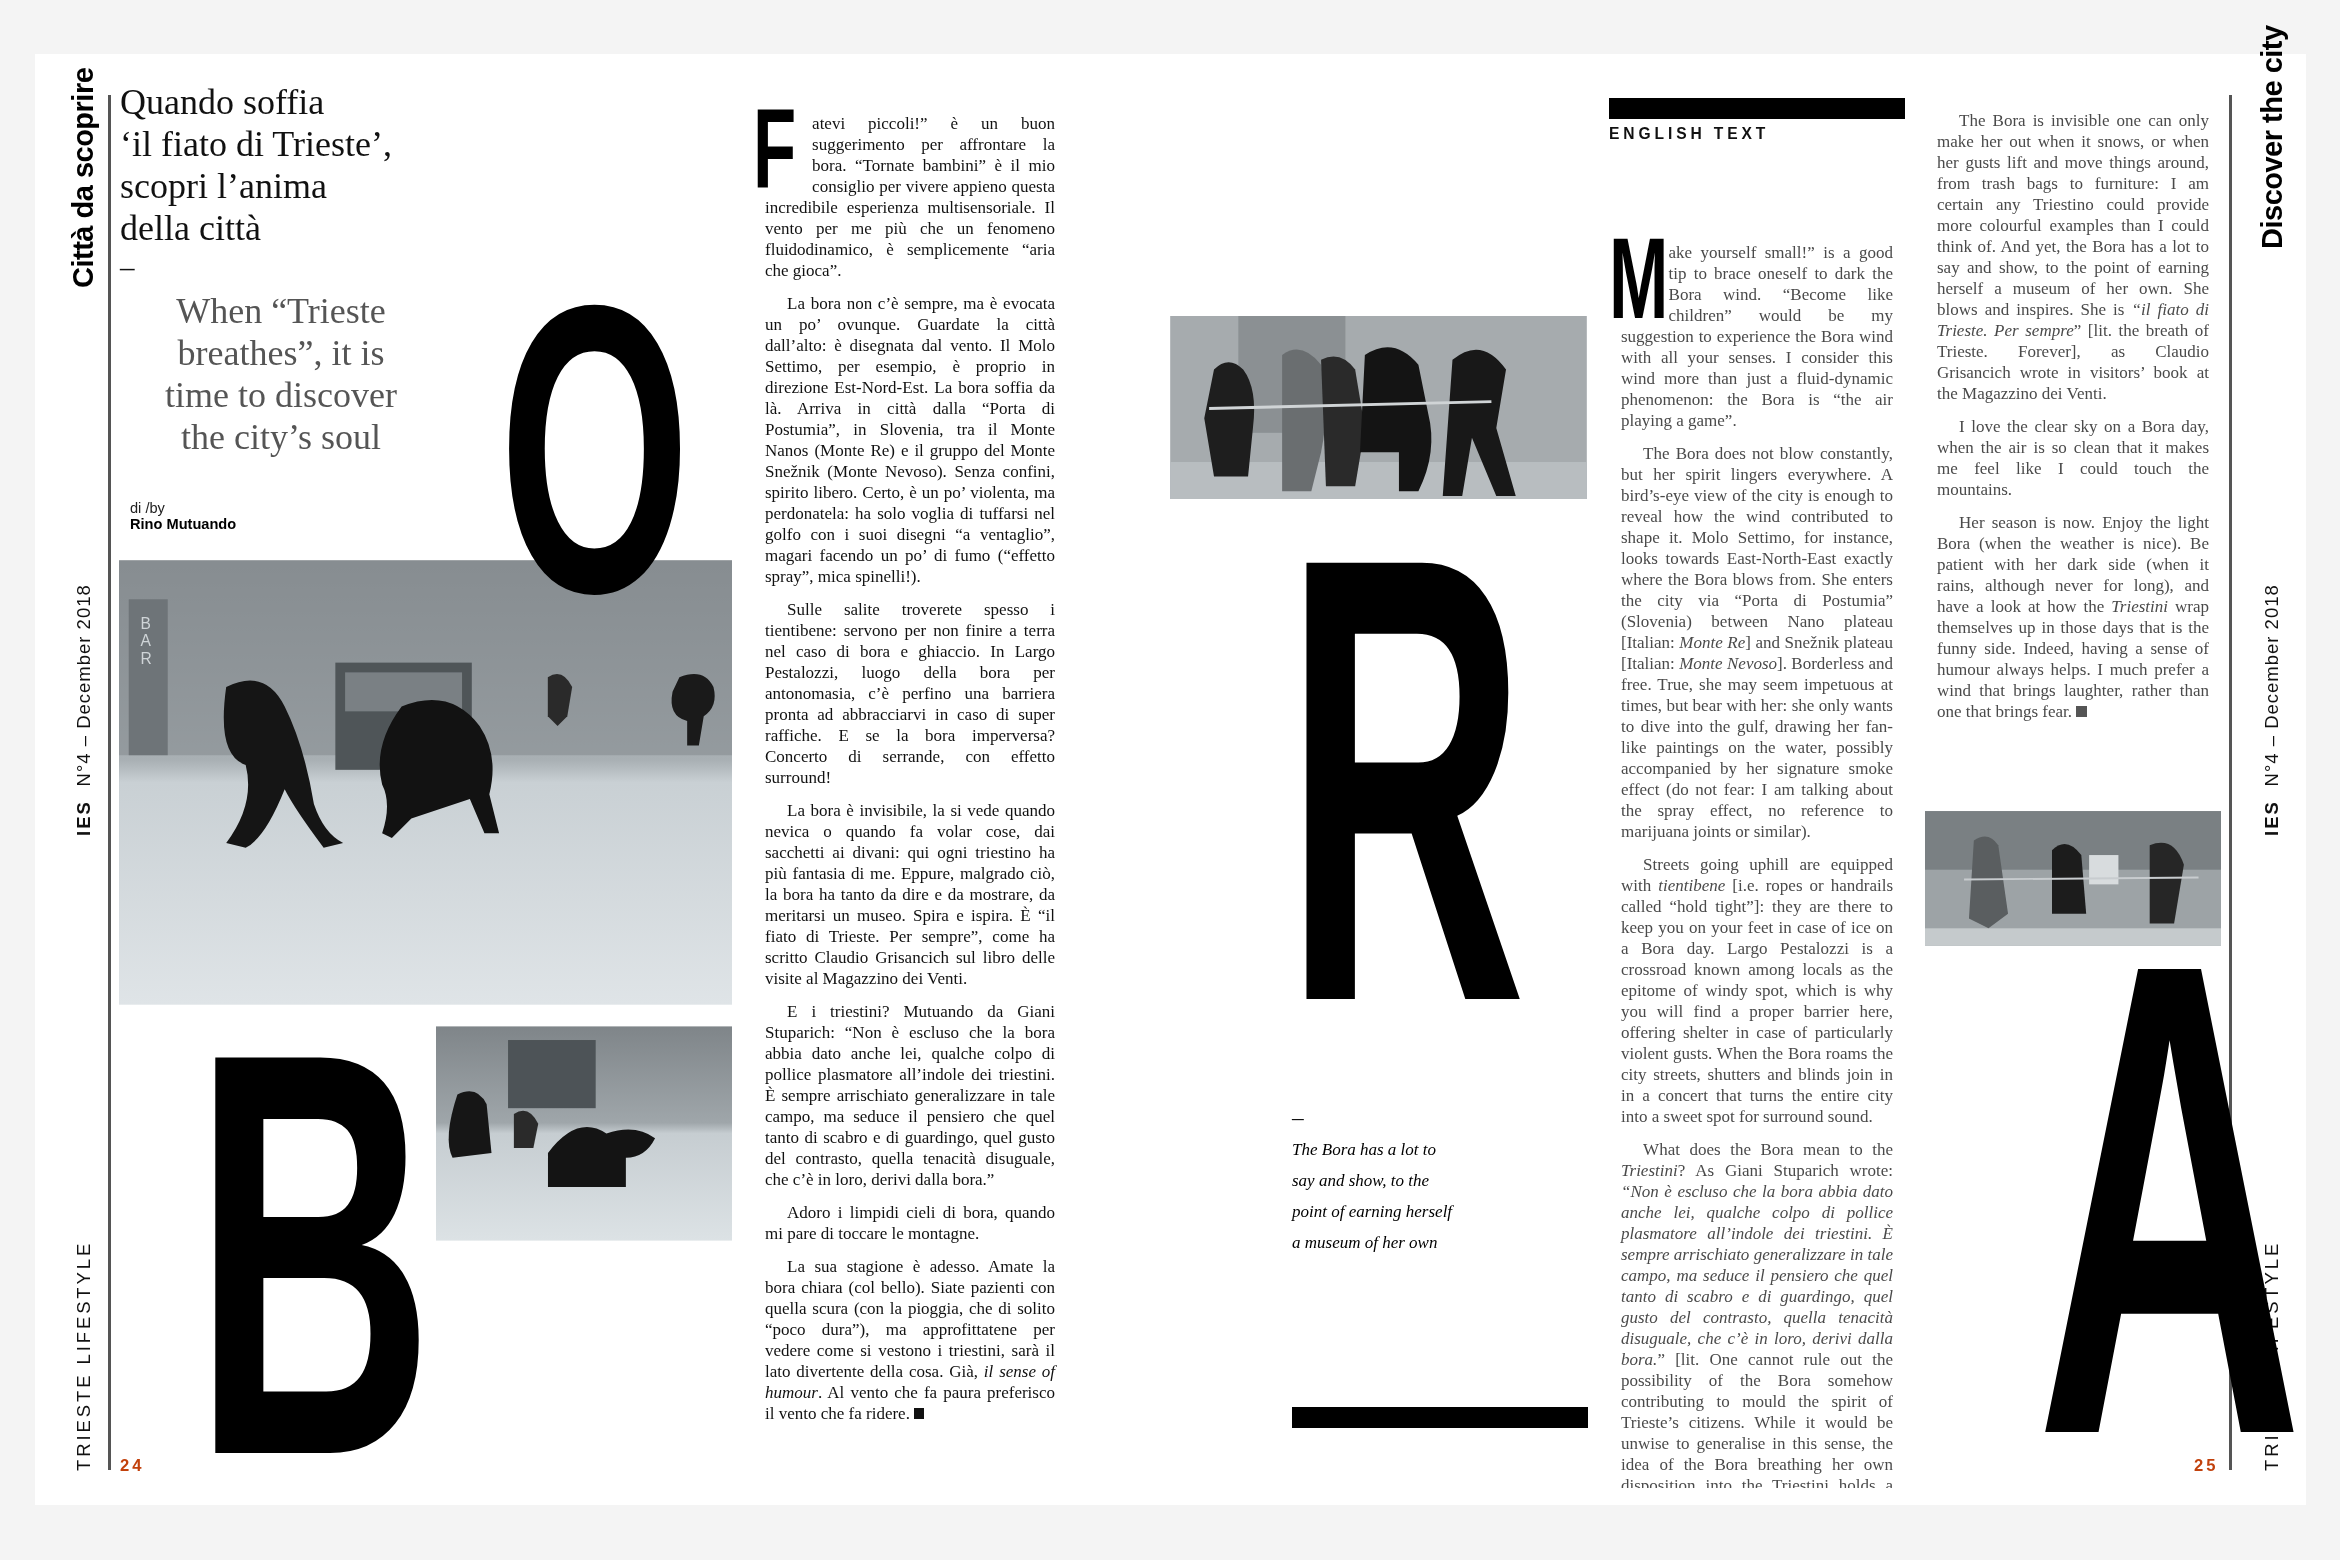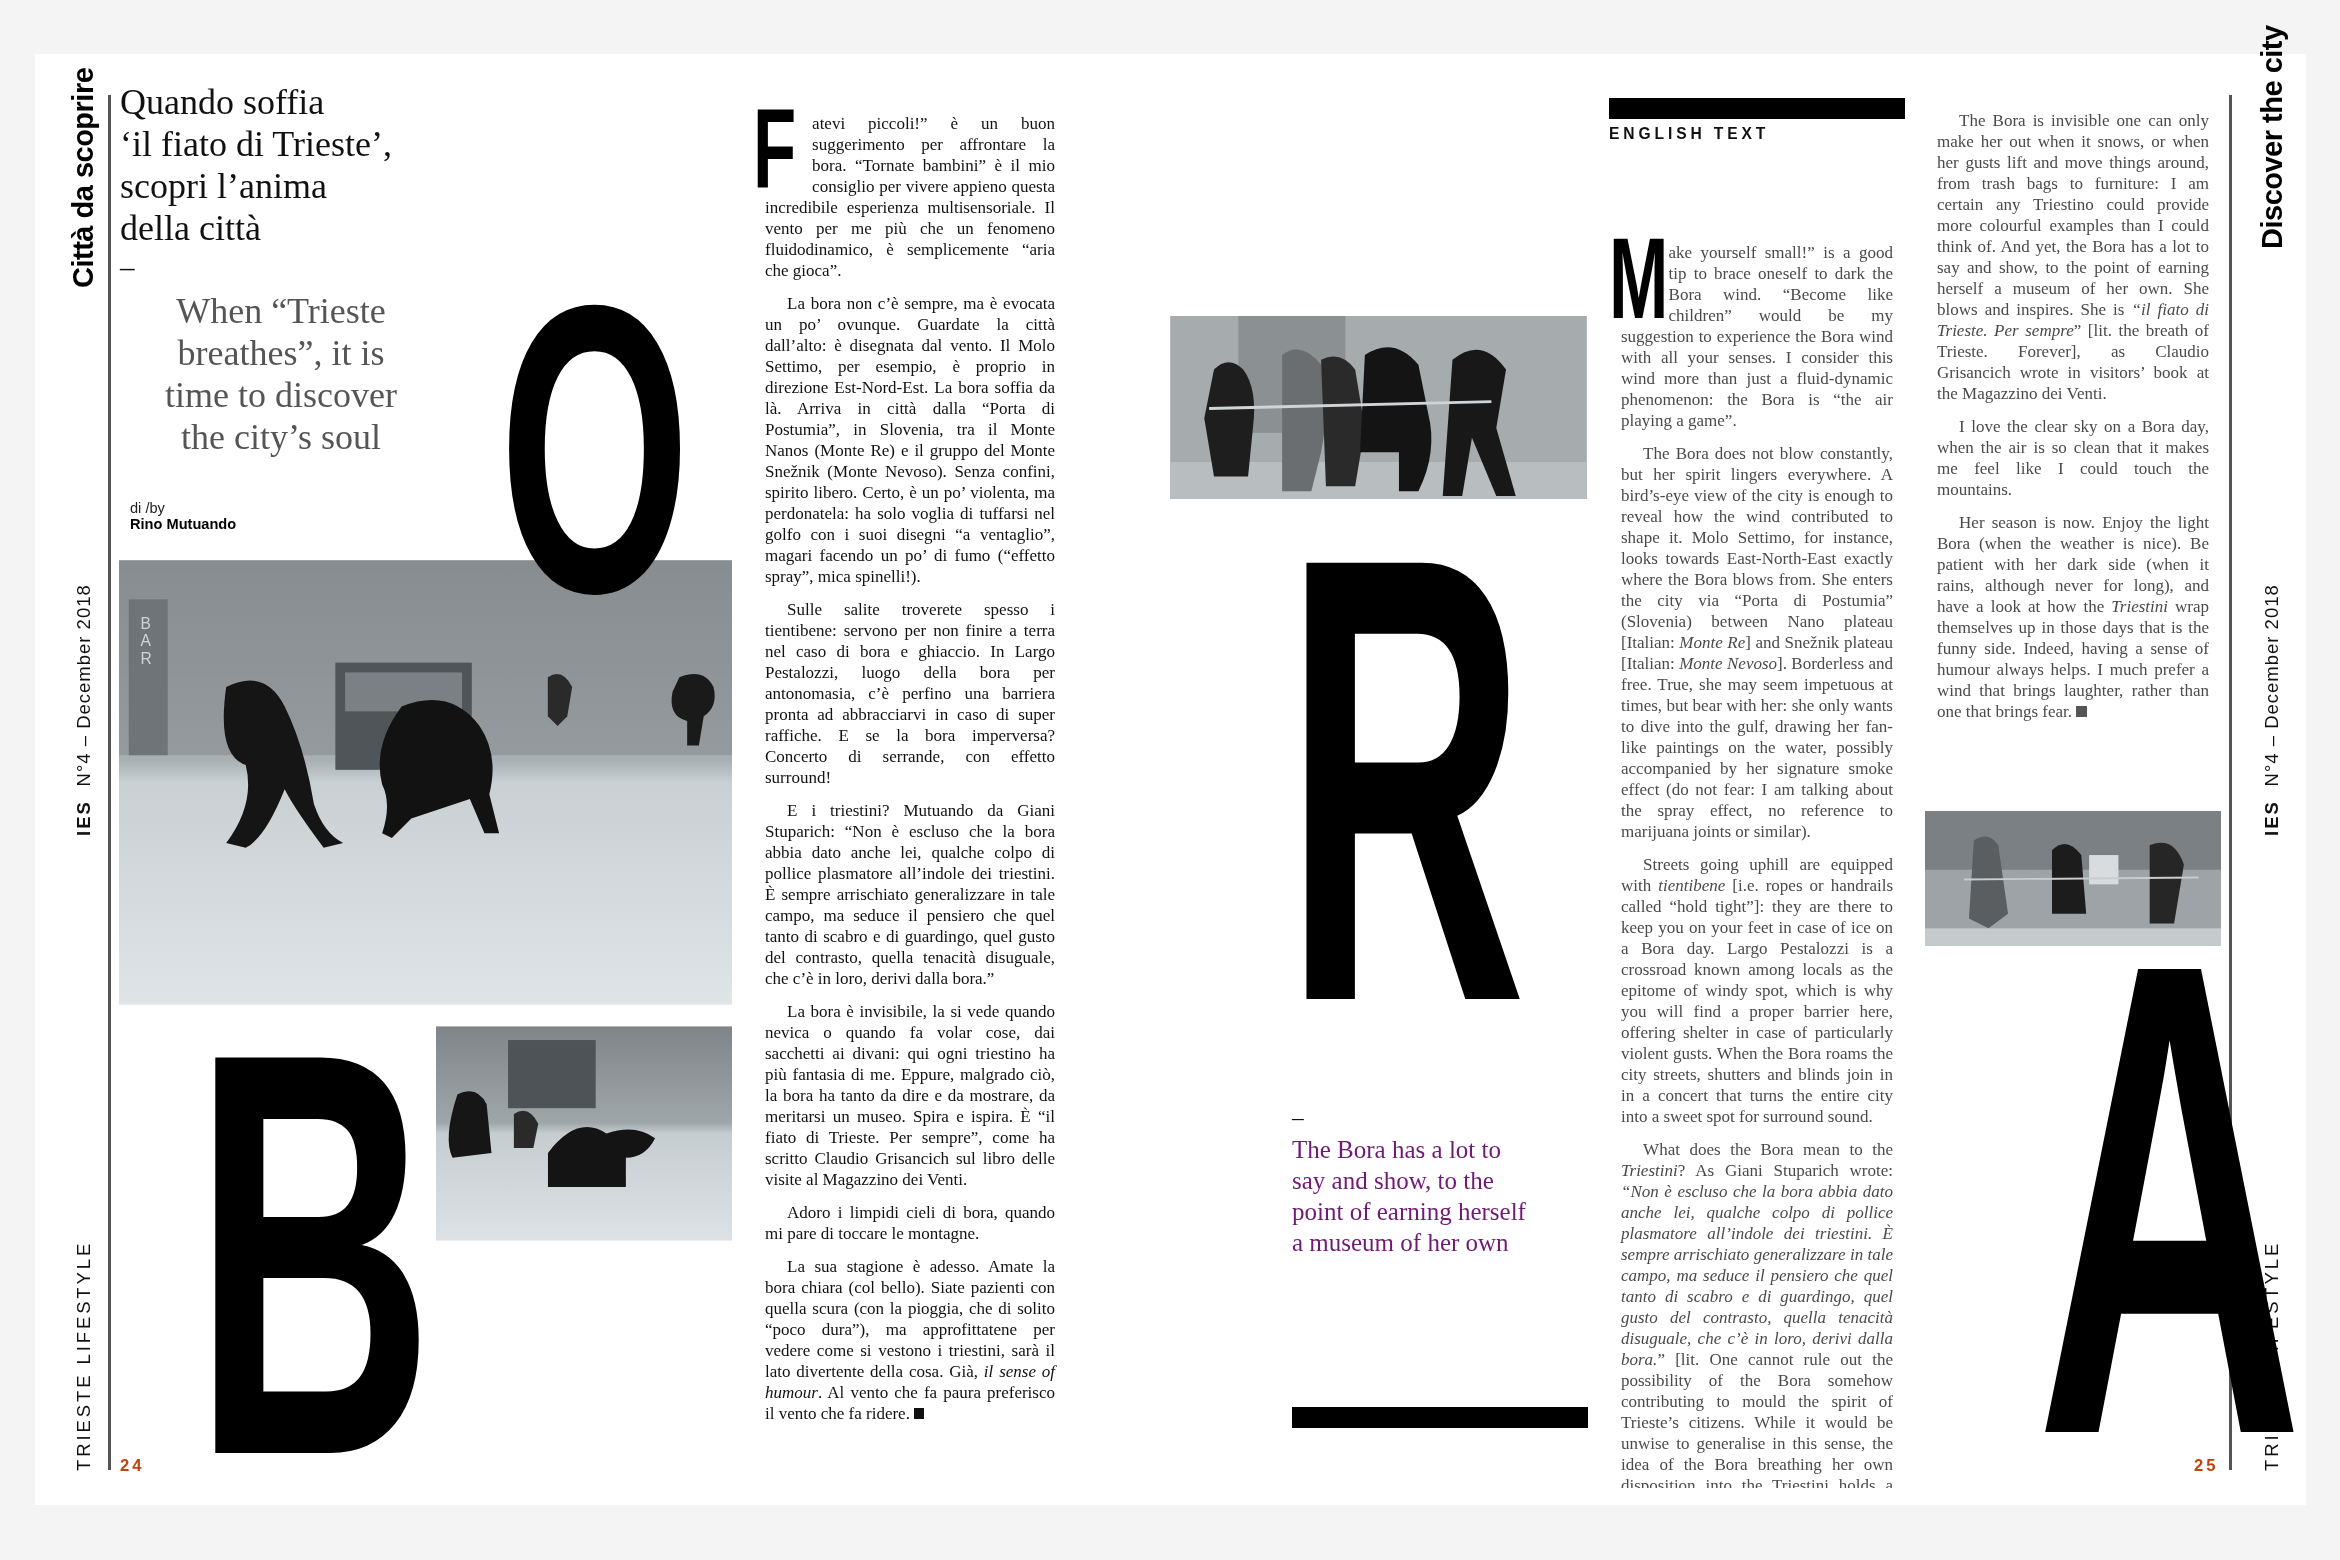--- a/index.html
+++ b/index.html
@@ -23,21 +23,21 @@
   .col p.first { text-indent:0; }
   .col.it { color:#111; }
   .col.en { color:#4a4a4a; }
   .dropcap { float:left; font-family:"Liberation Sans", sans-serif; font-weight:bold; color:#000; line-height:0.78; margin:3.9px 7.8px 0 0; transform:scaleX(0.62); transform-origin:left top; width:0.45em; }
   .endmark { display:inline-block; width:10.7px; height:10.7px; background:currentColor; margin-left:3.9px; vertical-align:baseline; }
   .bigletter { position:absolute; font-family:"Liberation Sans", sans-serif; font-weight:bold; color:#000; line-height:1; transform-origin:left top; z-index:3; }
   .photo { position:absolute; overflow:hidden; z-index:1; }
   .bar { position:absolute; background:#000; }
   .eng-label { font-family:"Liberation Sans", sans-serif; font-size:15.6px; letter-spacing:3.9px; color:#111;font-weight:bold; }
   .pull-it { font-family:"Liberation Serif", serif; font-size:25px; line-height:31px; color:#111; }
-  .pull-en { font-family:"Liberation Serif", serif; font-size:25px; line-height:31px; color:#701a75; }
+  .pull-en { font-family:"Liberation Serif", serif; font-size:17px; line-height:31px; color:#000000;font-style:italic; }
   em { font-style:italic; }
 </style>
 </head>
 <body>
 
 <div class="page">
 
   <div class="vtext section-label" style="left:32px; top:234px;">Città da scoprire</div>
   <div class="vtext issue" style="left:38px; top:782px;">
     <b>IES</b><span>N°4 – December 2018</span>
@@ -110,22 +110,22 @@
   </div>
 
   <div class="bigletter" style="left:464px; top:190px; font-size:410px; transform:scaleX(0.6);">O</div>
   <div class="bigletter" style="left:158px; top:912px; font-size:575px; transform:scaleX(0.58);">B</div>
 
   <div class="col it" style="left:718px; top:47px; width:314px;">
     <span class="dropcap" style="font-size:114px;">F</span>
     <p class="first">atevi piccoli!” è un buon suggerimento per affrontare la bora. “Tornate bambini” è il mio consiglio per vivere appieno questa incredibile esperienza multisensoriale. Il vento per me più che un fenomeno fluidodinamico, è semplicemente “aria che gioca”.</p>
     <p>La bora non c’è sempre, ma è evocata un po’ ovunque. Guardate la città dall’alto: è disegnata dal vento. Il Molo Settimo, per esempio, è proprio in direzione Est-Nord-Est. La bora soffia da là. Arriva in città dalla “Porta di Postumia”, in Slovenia, tra il Monte Nanos (Monte Re) e il gruppo del Monte Snežnik (Monte Nevoso). Senza confini, spirito libero. Certo, è un po’ violenta, ma perdonatela: ha solo voglia di tuffarsi nel golfo con i suoi disegni “a ventaglio”, magari facendo un po’ di fumo (“effetto spray”, mica spinelli!).</p>
     <p>Sulle salite troverete spesso i tientibene: servono per non finire a terra nel caso di bora e ghiaccio. In Largo Pestalozzi, luogo della bora per antonomasia, c’è perfino una barriera pronta ad abbracciarvi in caso di super raffiche. E se la bora imperversa? Concerto di serrande, con effetto surround!</p>
+    <p>La bora è invisibile, la si vede quando nevica o quando fa volar cose, dai sacchetti ai divani: qui ogni triestino ha più fantasia di me. Eppure, malgrado ciò, la bora ha tanto da dire e da mostrare, da meritarsi un museo. Spira e ispira. È “il fiato di Trieste. Per sempre”, come ha scritto Claudio Grisancich sul libro delle visite al Magazzino dei Venti.</p>
     <p>E i triestini? Mutuando da Giani Stuparich: “Non è escluso che la bora abbia dato anche lei, qualche colpo di pollice plasmatore all’indole dei triestini. È sempre arrischiato generalizzare in tale campo, ma seduce il pensiero che quel tanto di scabro e di guardingo, quel gusto del contrasto, quella tenacità disuguale, che c’è in loro, derivi dalla bora.”</p>
-    <p>La bora è invisibile, la si vede quando nevica o quando fa volar cose, dai sacchetti ai divani: qui ogni triestino ha più fantasia di me. Eppure, malgrado ciò, la bora ha tanto da dire e da mostrare, da meritarsi un museo. Spira e ispira. È “il fiato di Trieste. Per sempre”, come ha scritto Claudio Grisancich sul libro delle visite al Magazzino dei Venti.</p>
     <p>Adoro i limpidi cieli di bora, quando mi pare di toccare le montagne.</p>
     <p><span>La sua stagione è adesso. Amate la bora chiara (col bello). Siate pazienti con quella scura (con la pioggia, che di solito “poco dura”), ma approfittatene per vedere come si vestono i triestini, sarà il lato divertente della cosa. Già, </span><em>il sense of humour</em><span>. Al vento che fa paura preferisco il vento che fa ridere.</span><span class="endmark"></span></p>
   </div>
 
   <div class="photo" style="left:1135px; top:262px; width:417px; height:183px;">
     <svg width="417" height="183" viewBox="0 0 428 188">
       <rect width="428" height="188" fill="#a6abae"></rect>
       <rect x="70" y="0" width="110" height="120" fill="#8b9093"></rect>
       <rect x="0" y="150" width="428" height="38" fill="#b8bdc0"></rect>
       <path d="M45 55 q15 -15 30 0 q15 20 10 60 l-5 50 l-35 0 l-10 -60z" fill="#1e1e1e"></path>

